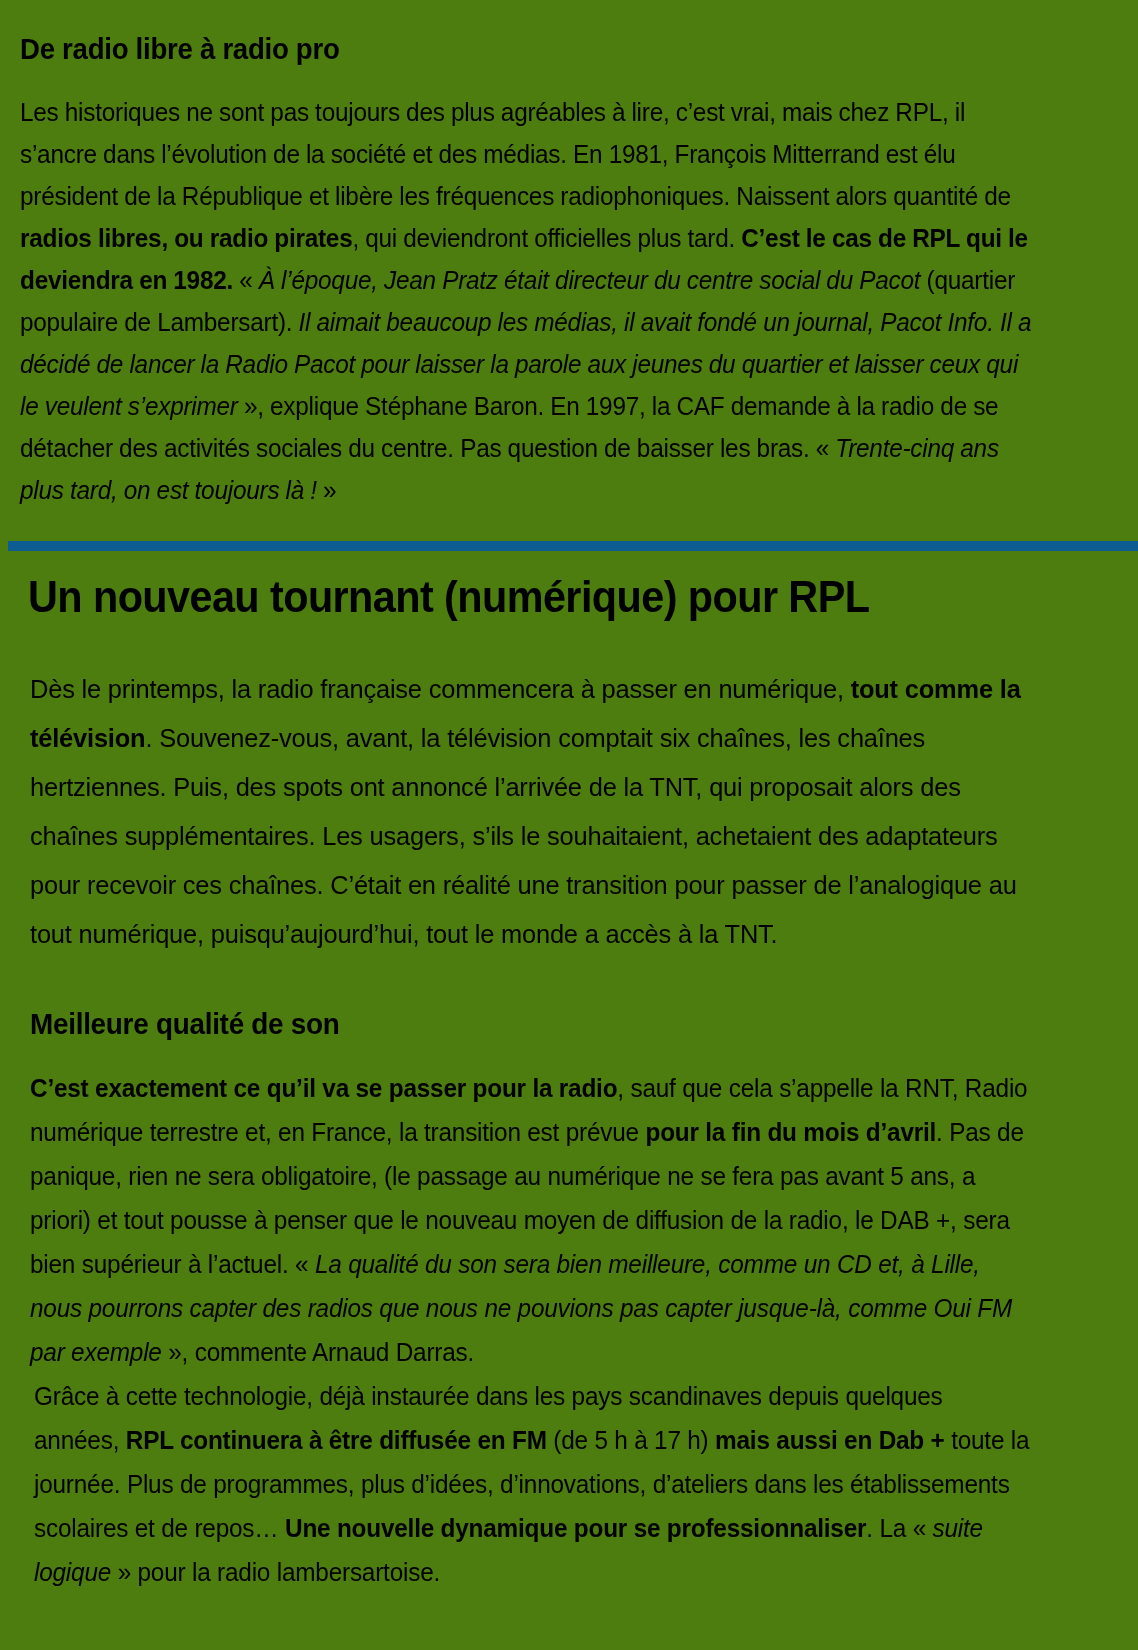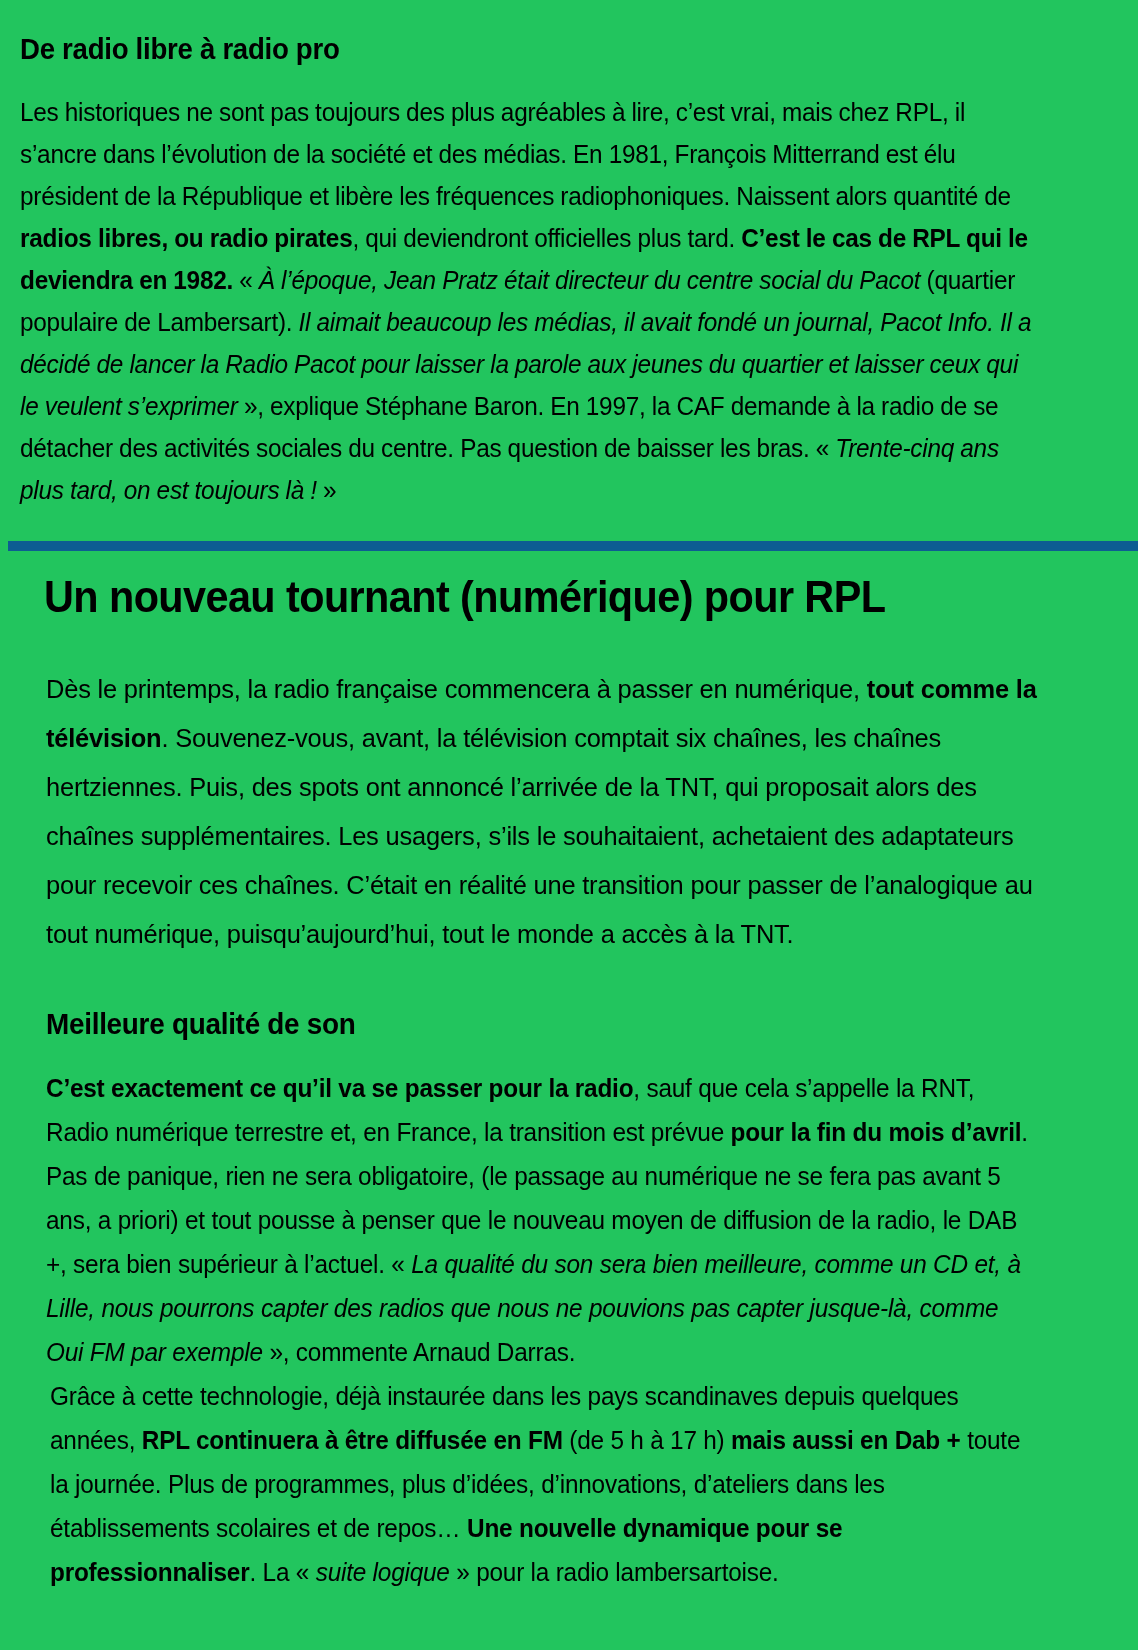--- a/index.html
+++ b/index.html
@@ -13,21 +13,21 @@
     font-family: "Liberation Sans", sans-serif;
     color: #000000;
     -webkit-font-smoothing: antialiased;
   }
 
   .page {
     position: relative;
     width: 1138px;
     min-height: 1650px;
     overflow: hidden;
-    background: #22c55e;
+    background: #4d7c0f;
   }
 
   
   .section-one {
     padding: 32px 58px 0 20px;
   }
 
   h2.sub-heading {
     margin: 0 0 26px 0;
     font-family: "Liberation Sans Narrow", "Liberation Sans", sans-serif;
@@ -58,21 +58,20 @@
   }
   .blue-bar {
     height: 10px;
     width: 100%;
     background: #0d5d92;
   }
 
   
   .section-two {
     padding: 22px 60px 0 28px;
-    margin-left: 16px;
   }
 
   h1.main-heading {
     margin: 0 0 44px 0;
     font-family: "Liberation Sans Narrow", "Liberation Sans", sans-serif;
     font-size: 44px;
     font-weight: 700;
     line-height: 1.08;
     letter-spacing: -0.6px;
     transform: scaleX(0.94);

